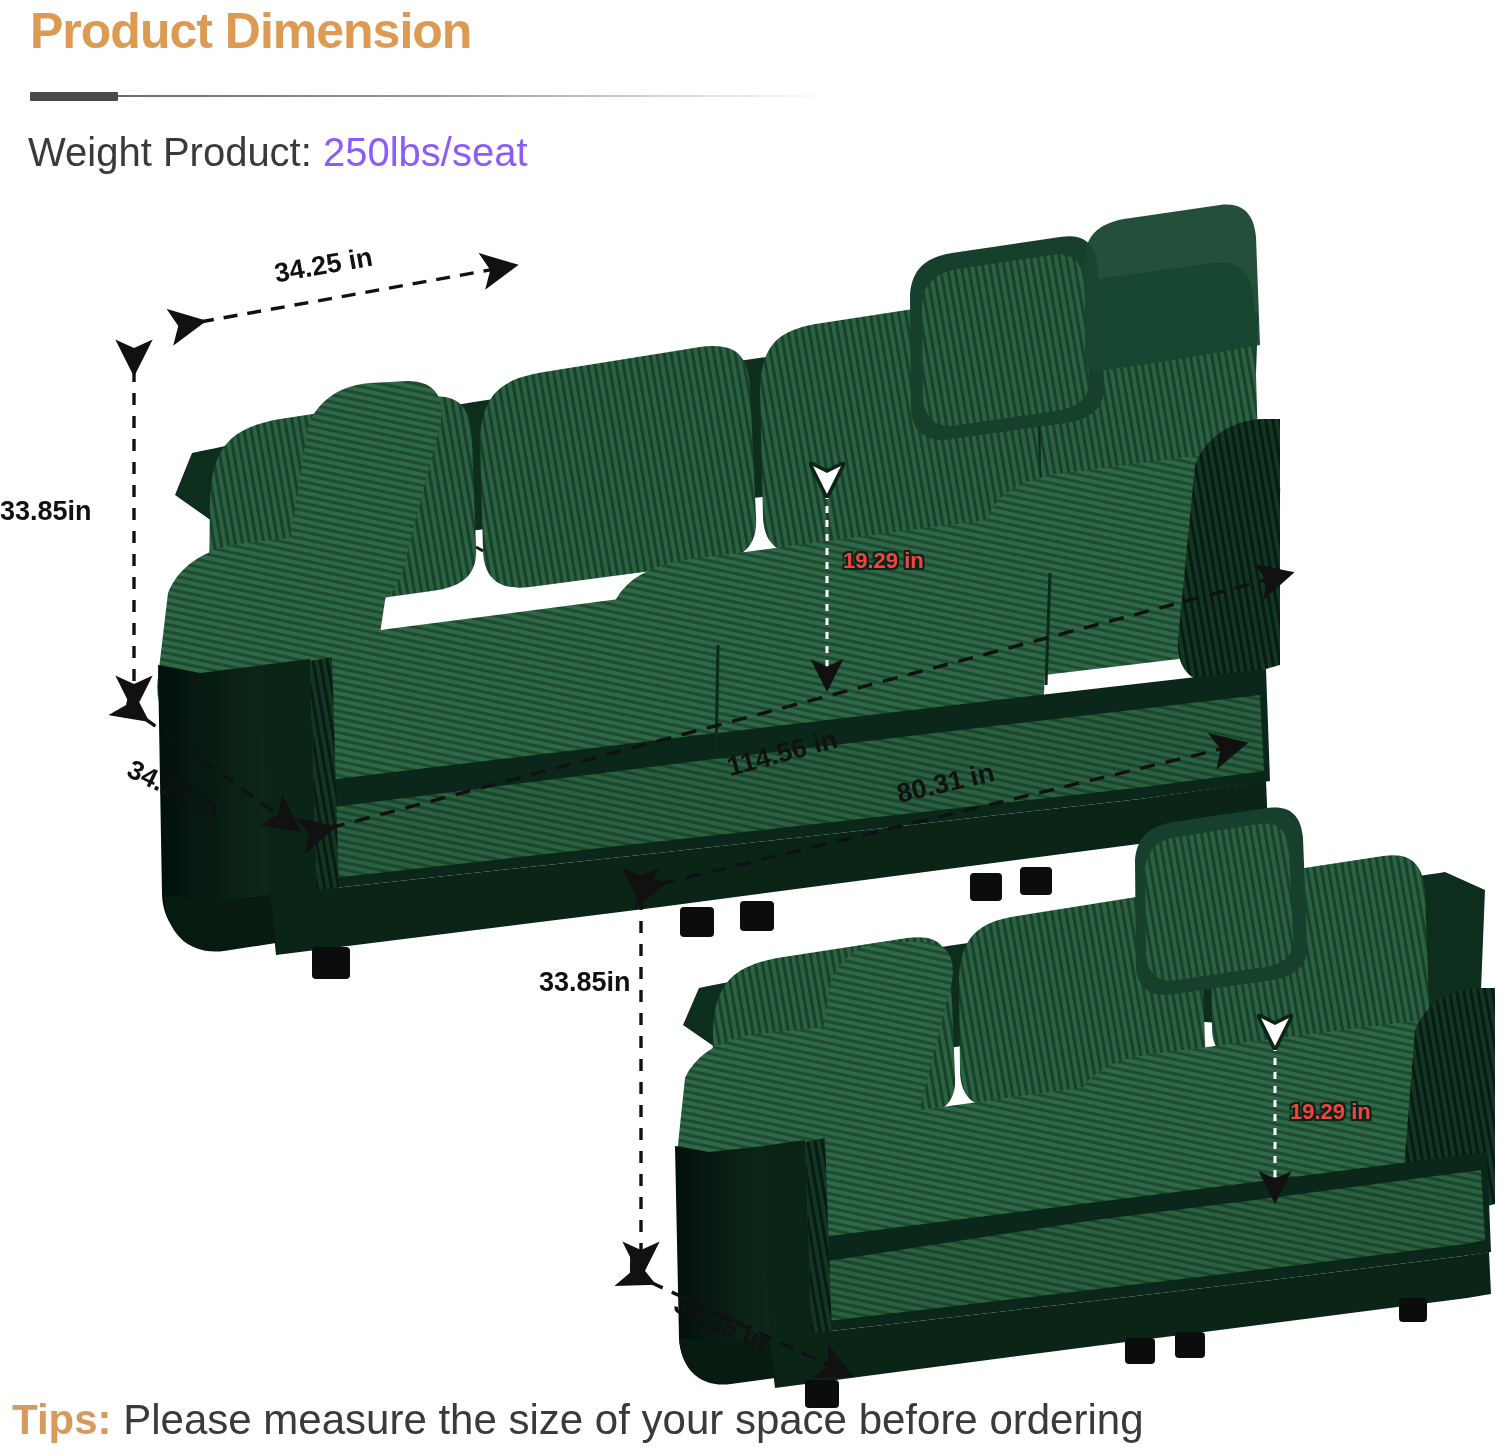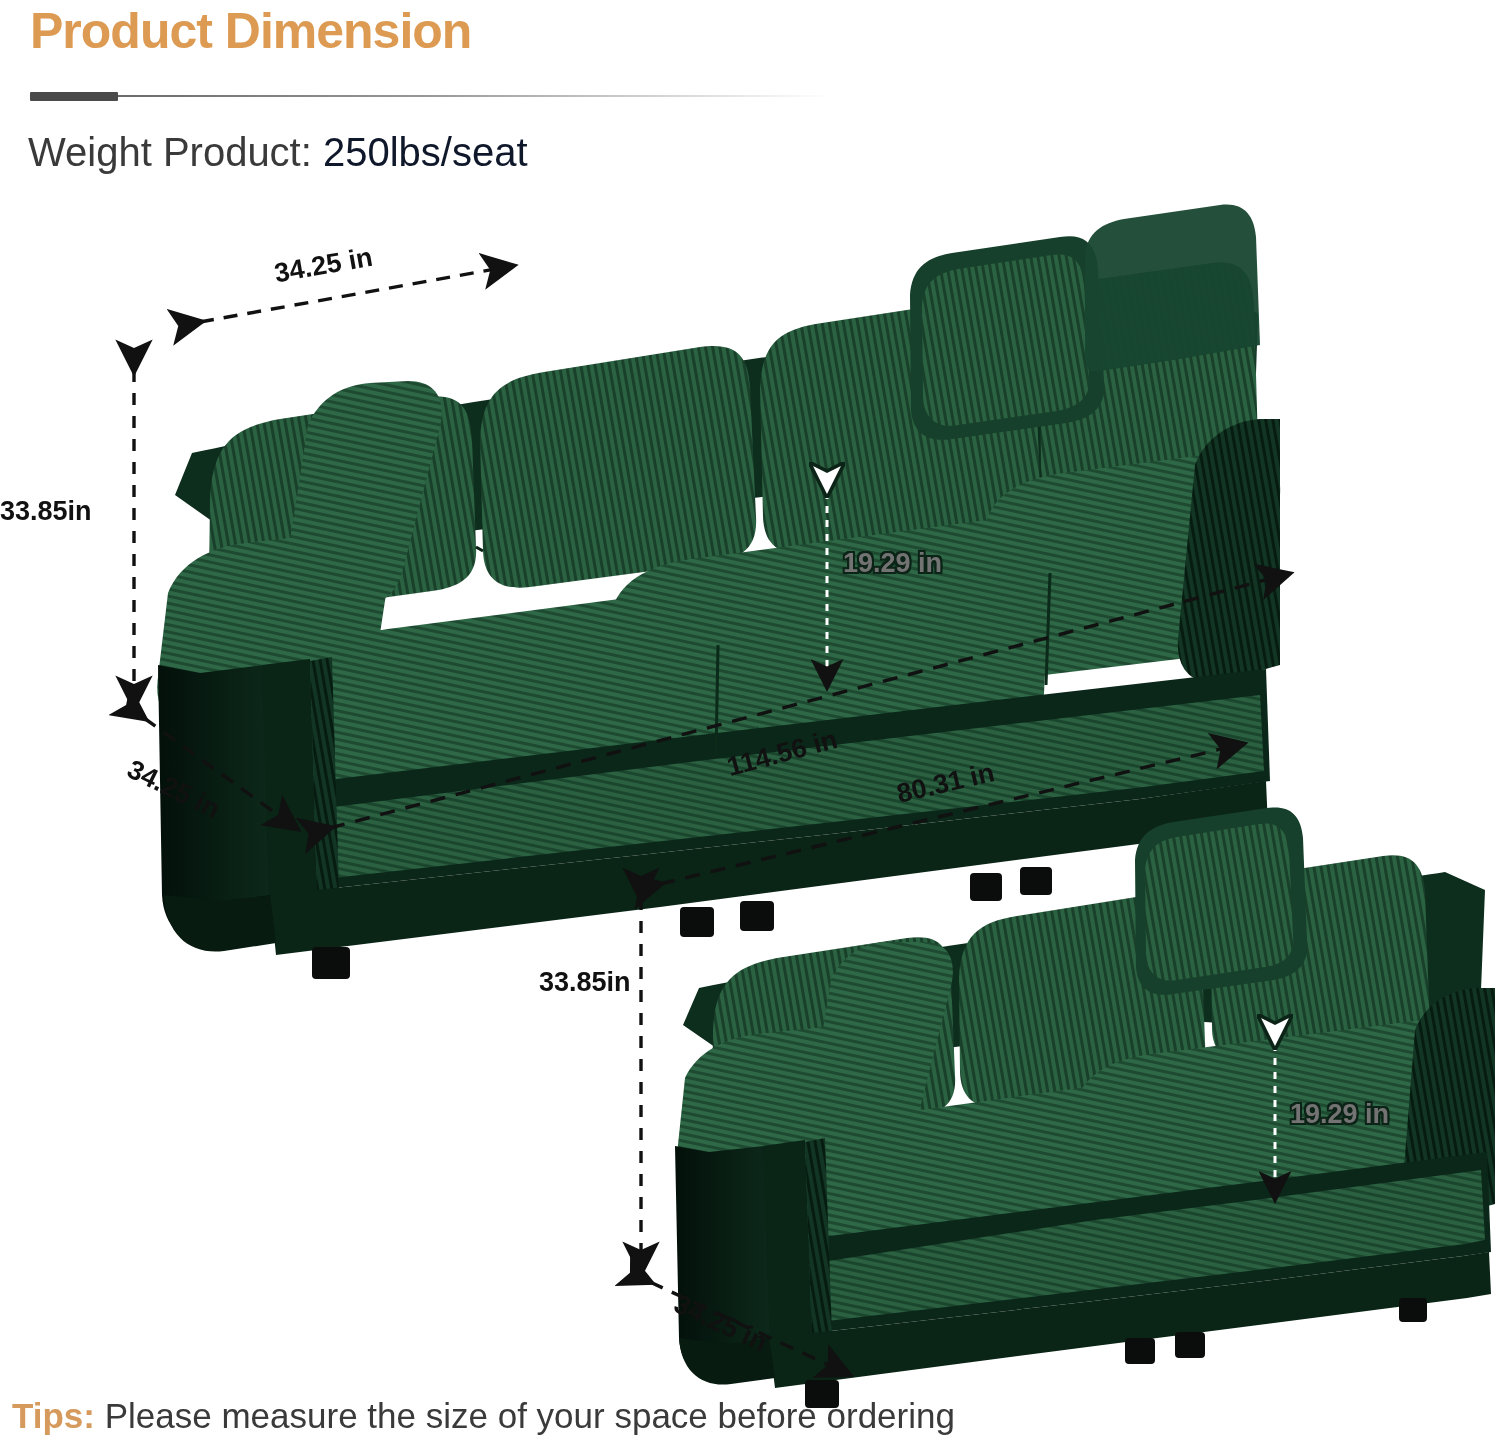--- a/index.html
+++ b/index.html
@@ -7,29 +7,29 @@
        font-family:"Liberation Sans","DejaVu Sans",sans-serif;}
 
   
   #page-title{position:absolute;left:30px;top:2px;font-size:50px;font-weight:bold;
     letter-spacing:-1px;color:#dd9a52;white-space:nowrap;}
   #divider{position:absolute;left:30px;top:92px;width:800px;height:9px;}
   #divider .thick{position:absolute;left:0;top:0;width:88px;height:9px;background:#4a4a4a;border-radius:1px;}
   #divider .thin{position:absolute;left:88px;top:3px;width:712px;height:2px;
     background:linear-gradient(to right,#6b6b6b 0%,#9a9a9a 45%,#ffffff 100%);}
   #weight-cap{position:absolute;left:28px;top:130px;font-size:40px;color:#3a3a3a;white-space:nowrap;}
-  #weight-cap .val{color:#0f172a;}
+  #weight-cap .val{color:#8b5cf6;}
 
   
-  #tips{position:absolute;left:12px;top:1396px;font-size:35px;color:#3a3a3a;white-space:nowrap;}
+  #tips{position:absolute;left:12px;top:1396px;font-size:42px;color:#3a3a3a;white-space:nowrap;}
   #tips .tips-label{color:#d59a5c;font-weight:bold;}
 
   
   .dim{position:absolute;font-size:27px;font-weight:bold;color:#111;white-space:nowrap;}
-  .dim-w{position:absolute;font-size:27px;font-weight:bold;color:#737373;white-space:nowrap;
+  .dim-w{position:absolute;font-size:22px;font-weight:bold;color:#ef4444;white-space:nowrap;
     text-shadow:-2px -2px 0 #0c2417,2px -2px 0 #0c2417,-2px 2px 0 #0c2417,2px 2px 0 #0c2417,
                 0 -2px 0 #0c2417,0 2px 0 #0c2417,-2px 0 0 #0c2417,2px 0 0 #0c2417;}
 
   svg.ov{position:absolute;left:0;top:0;width:1500px;height:1456px;pointer-events:none;}
   svg.sofa{position:absolute;overflow:visible;}
 </style>
 </head>
 <body>
 
 <div id="page-title">Product Dimension</div>

